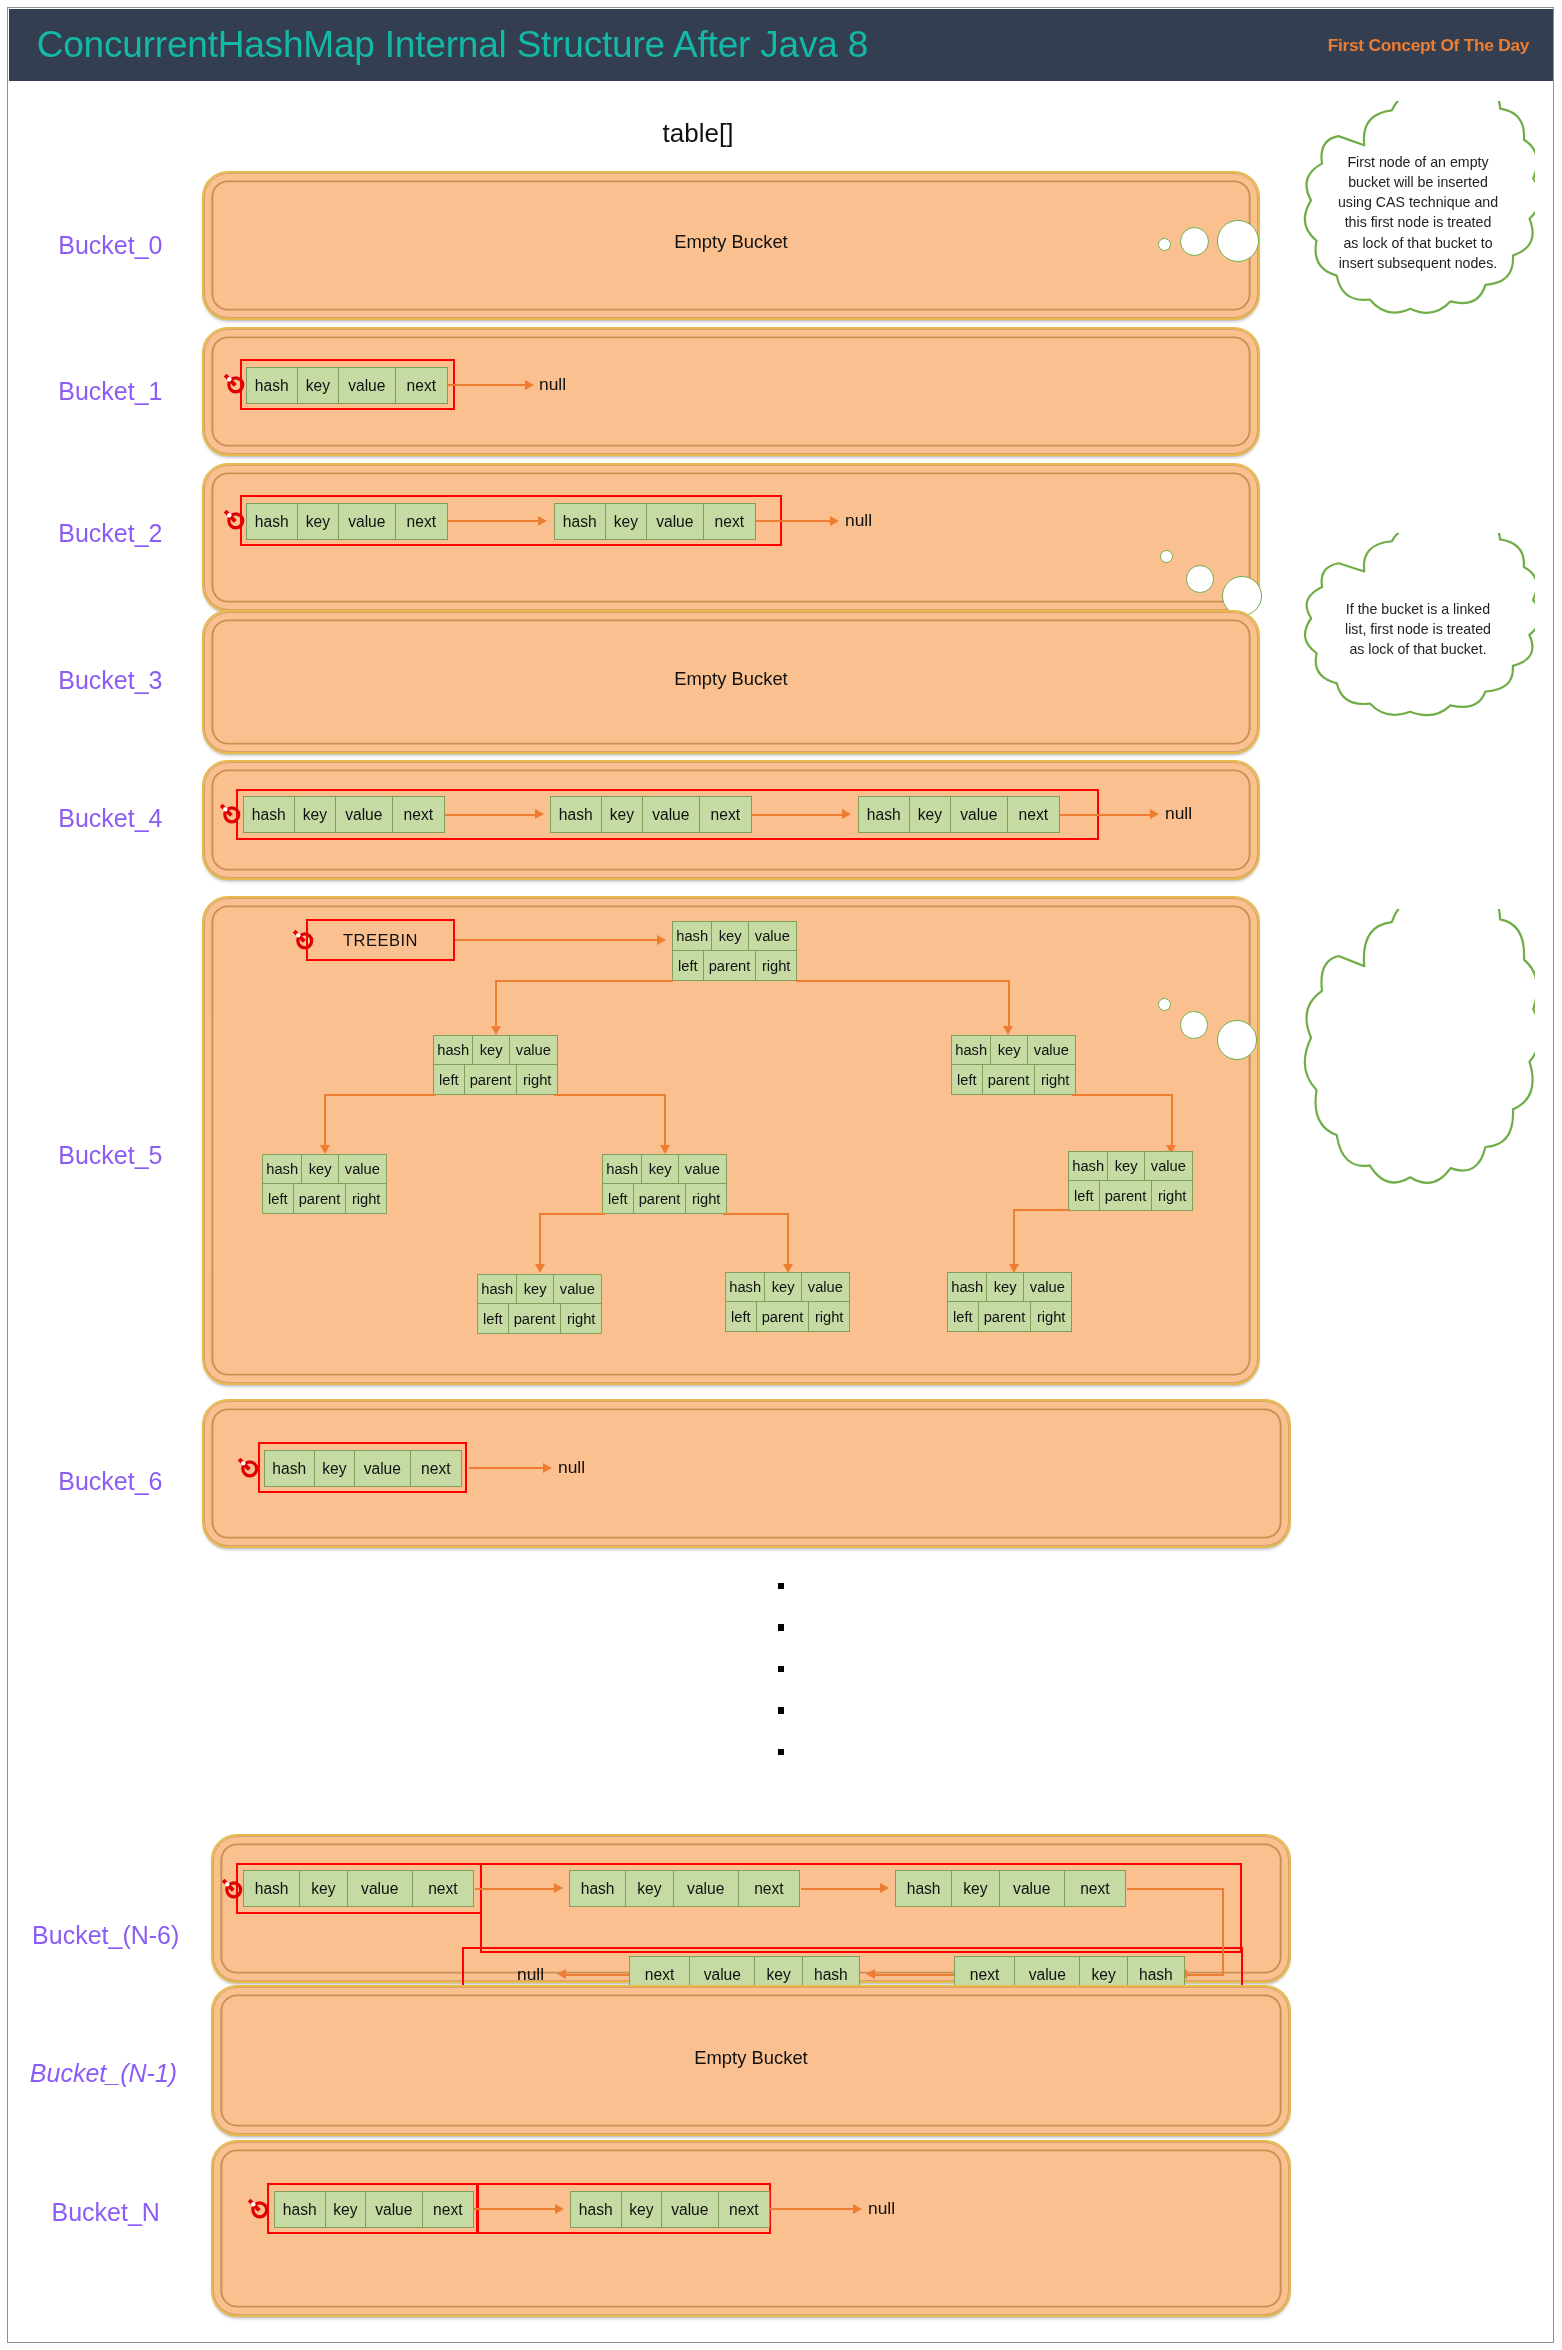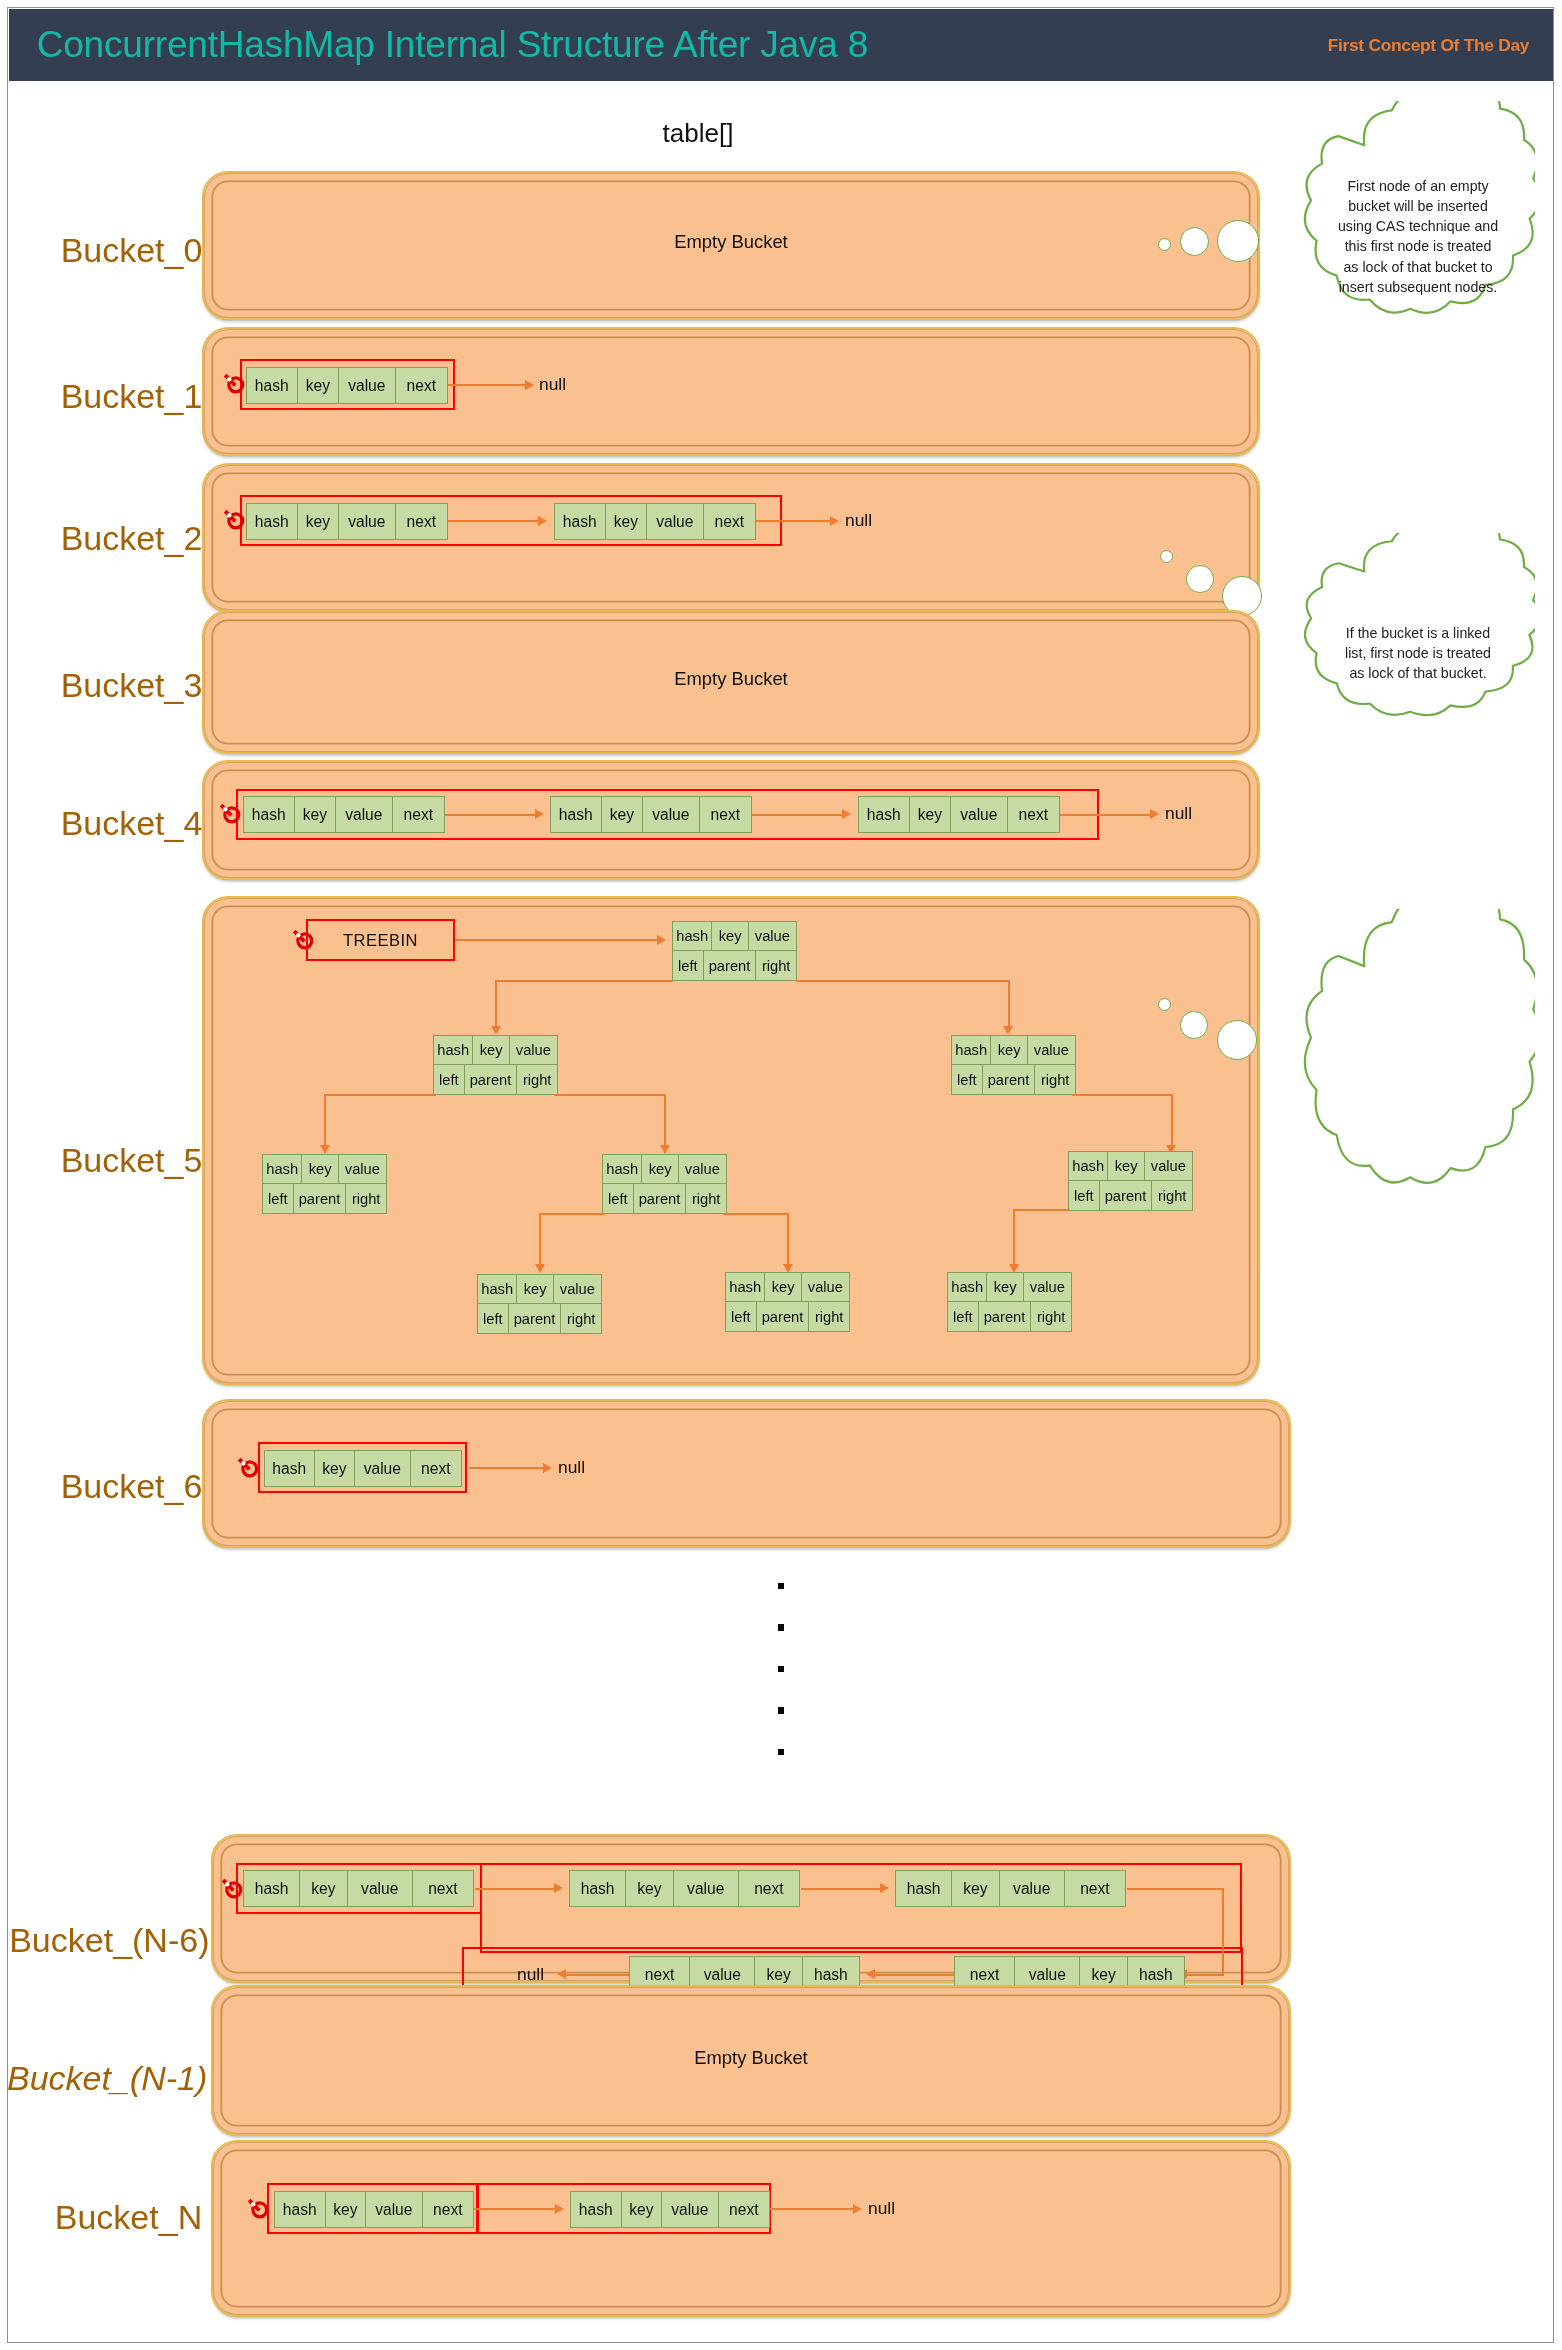--- a/index.html
+++ b/index.html
@@ -44,21 +44,21 @@
     background:#FAC090;
     border:1.8px solid #d7a16d;
     border-radius:24px;
     box-shadow: 0 2.8px 3.7px rgba(0,0,0,.35),
                 inset 0 0 0 6.4px #FAC090,
                 inset 0 0 0 8.3px #c98f53;
     outline:2.8px solid #E8B94B;
     outline-offset:-0.9px;
   }
   .bucket-label{
-    position:absolute; text-align:right; font-size:34px; color:#a16207;
+    position:absolute; text-align:center; font-size:25px; color:#8b5cf6;
     white-space:nowrap;
   }
   .empty-text{
     position:absolute; width:100%; text-align:center;
     font-size:18.4px; color:#111; font-weight:400;
   }
 
   
   .node{
     position:absolute; display:flex;
@@ -117,21 +117,20 @@
     border-left:5.5px solid transparent; border-right:5.5px solid transparent;
     border-top:9.2px solid #ED7D31;
   }
   .nulltxt{ position:absolute; font-size:17.4px; color:#111; }
 
   
   .cloud{ position:absolute; }
   .cloud-text{
     position:absolute; text-align:center; font-size:14.2px; color:#222;
     line-height:1.42;
-    margin-top:24px;
   }
   .tail{
     position:absolute; border-radius:50%;
     background:#ffffff; border:1.8px solid #70AD47;
   }
 
   .dots{ position:absolute; left:0; width:1562px; text-align:center; }
   .dot{
     width:6.4px; height:6.4px; background:#000; margin:0 auto 35px auto;
   }

